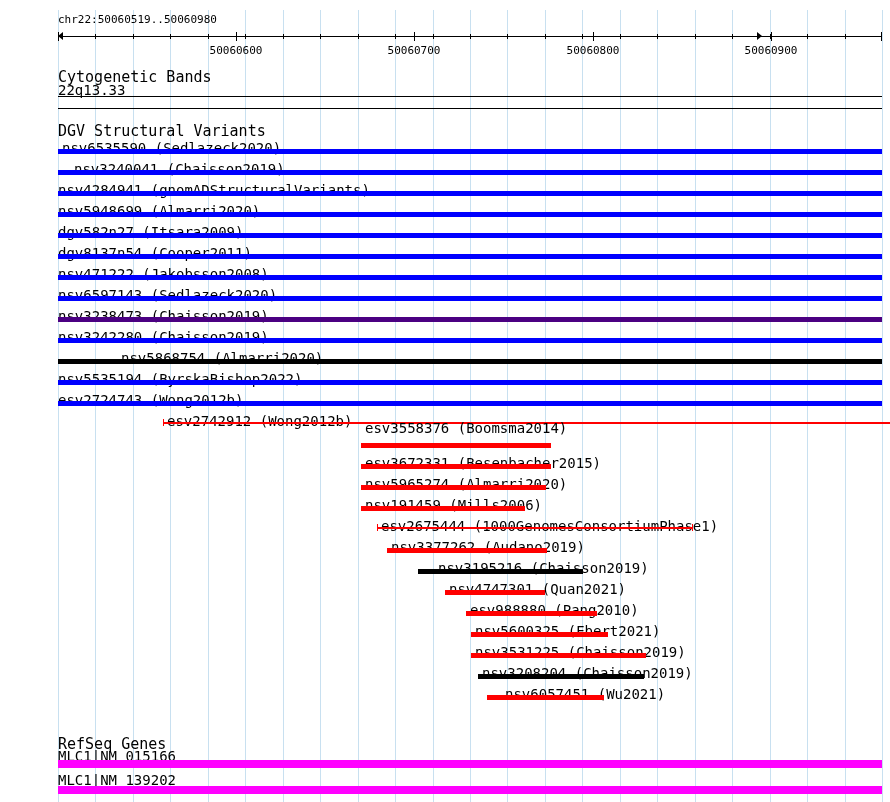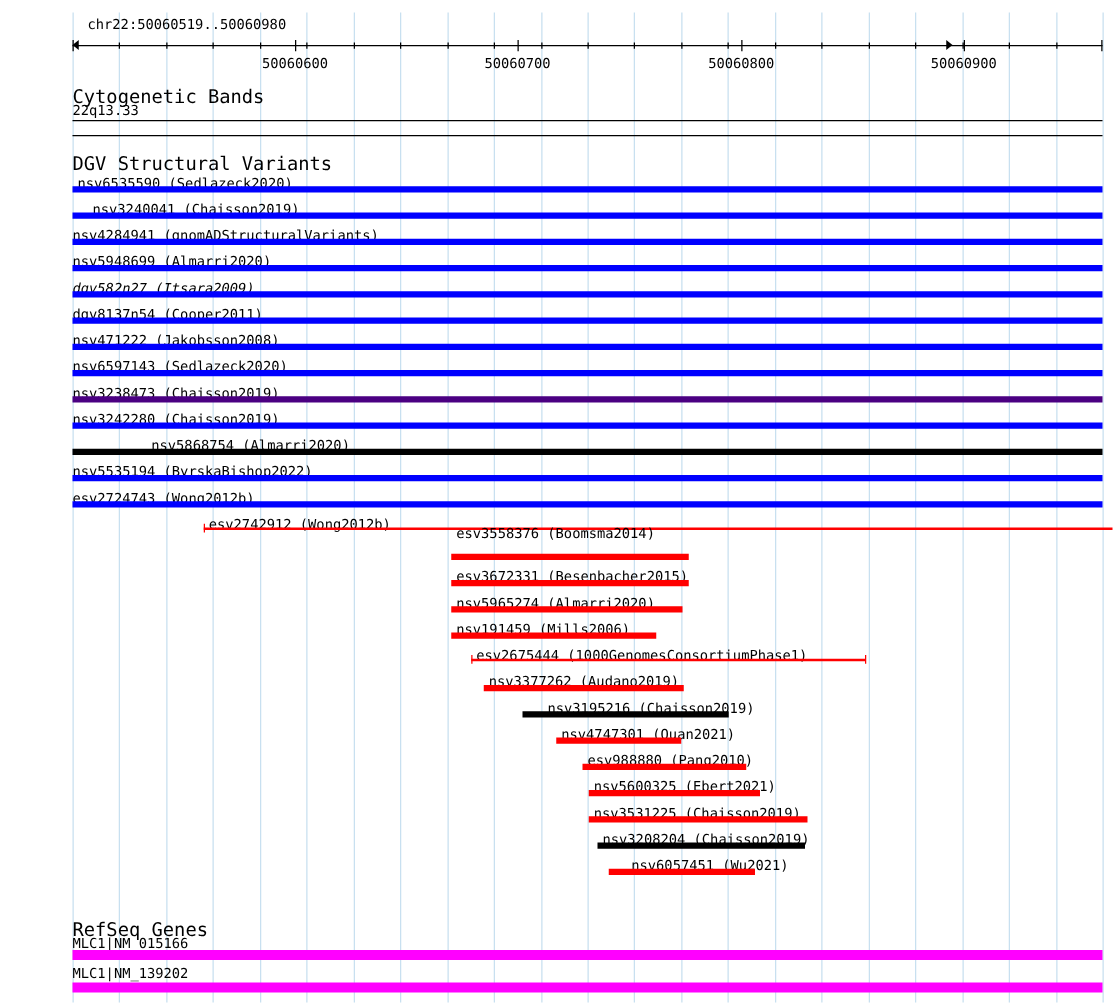--- a/index.html
+++ b/index.html
@@ -38,21 +38,20 @@
   }
 
   
   .ruler-label {
     position: absolute;
     left: 58px;
     top: 13px;
     font-size: 11px;
     color: #000;
     white-space: nowrap;
-    padding-left: 12px;
   }
   .ruler-axis {
     position: absolute;
     left: 58px;
     top: 30px;
     width: 704px;
     height: 14px;
   }
   .ruler-line {
     position: absolute;
@@ -110,21 +109,21 @@
     position: absolute;
     left: 58px;
     width: 824px;
     height: 1px;
     background: #000;
   }
 
   
   .track-label {
     position: absolute;
-    font-size: 11px;
+    font-size: 14px;
     white-space: nowrap;
     color: #000;
   }
   .bar {
     position: absolute;
     height: 5px;
   }
   .bar-thin {
     position: absolute;
     height: 2px;
@@ -219,21 +218,21 @@
   <div class="section-title" style="top:122px;">DGV Structural Variants</div>
   <div id="dgv-tracks">
       <div class="track-label" style="left: 62px; top: 140px;">nsv6535590 (Sedlazeck2020)</div>
       <div class="bar" style="left: 58px; width: 824px; top: 149px; background: rgb(0, 0, 255);"></div>
       <div class="track-label" style="left: 58px; top: 161px; margin-left: 16px;">nsv3240041 (Chaisson2019)</div>
       <div class="bar" style="left: 58px; width: 824px; top: 170px; background: rgb(0, 0, 255);"></div>
       <div class="track-label" style="left: 58px; top: 182px;">nsv4284941 (gnomADStructuralVariants)</div>
       <div class="bar" style="left: 58px; width: 824px; top: 191px; background: rgb(0, 0, 255);"></div>
       <div class="track-label" style="left: 58px; top: 203px;">nsv5948699 (Almarri2020)</div>
       <div class="bar" style="left: 58px; width: 824px; top: 212px; background: rgb(0, 0, 255);"></div>
-      <div class="track-label" style="left: 58px; top: 224px; font-style: italic;">dgv582n27 (Itsara2009)</div>
+      <div class="track-label" style="left: 58px; top: 224px;">dgv582n27 (Itsara2009)</div>
       <div class="bar" style="left: 58px; width: 824px; top: 233px; background: rgb(0, 0, 255);"></div>
       <div class="track-label" style="left: 58px; top: 245px;">dgv8137n54 (Cooper2011)</div>
       <div class="bar" style="left: 58px; width: 824px; top: 254px; background: rgb(0, 0, 255);"></div>
       <div class="track-label" style="left: 58px; top: 266px;">nsv471222 (Jakobsson2008)</div>
       <div class="bar" style="left: 58px; width: 824px; top: 275px; background: rgb(0, 0, 255);"></div>
       <div class="track-label" style="left: 58px; top: 287px;">nsv6597143 (Sedlazeck2020)</div>
       <div class="bar" style="left: 58px; width: 824px; top: 296px; background: rgb(0, 0, 255);"></div>
       <div class="track-label" style="left: 58px; top: 308px;">nsv3238473 (Chaisson2019)</div>
       <div class="bar" style="left: 58px; width: 824px; top: 317px; background: rgb(75, 0, 130);"></div>
       <div class="track-label" style="left: 58px; top: 329px;">nsv3242280 (Chaisson2019)</div>

